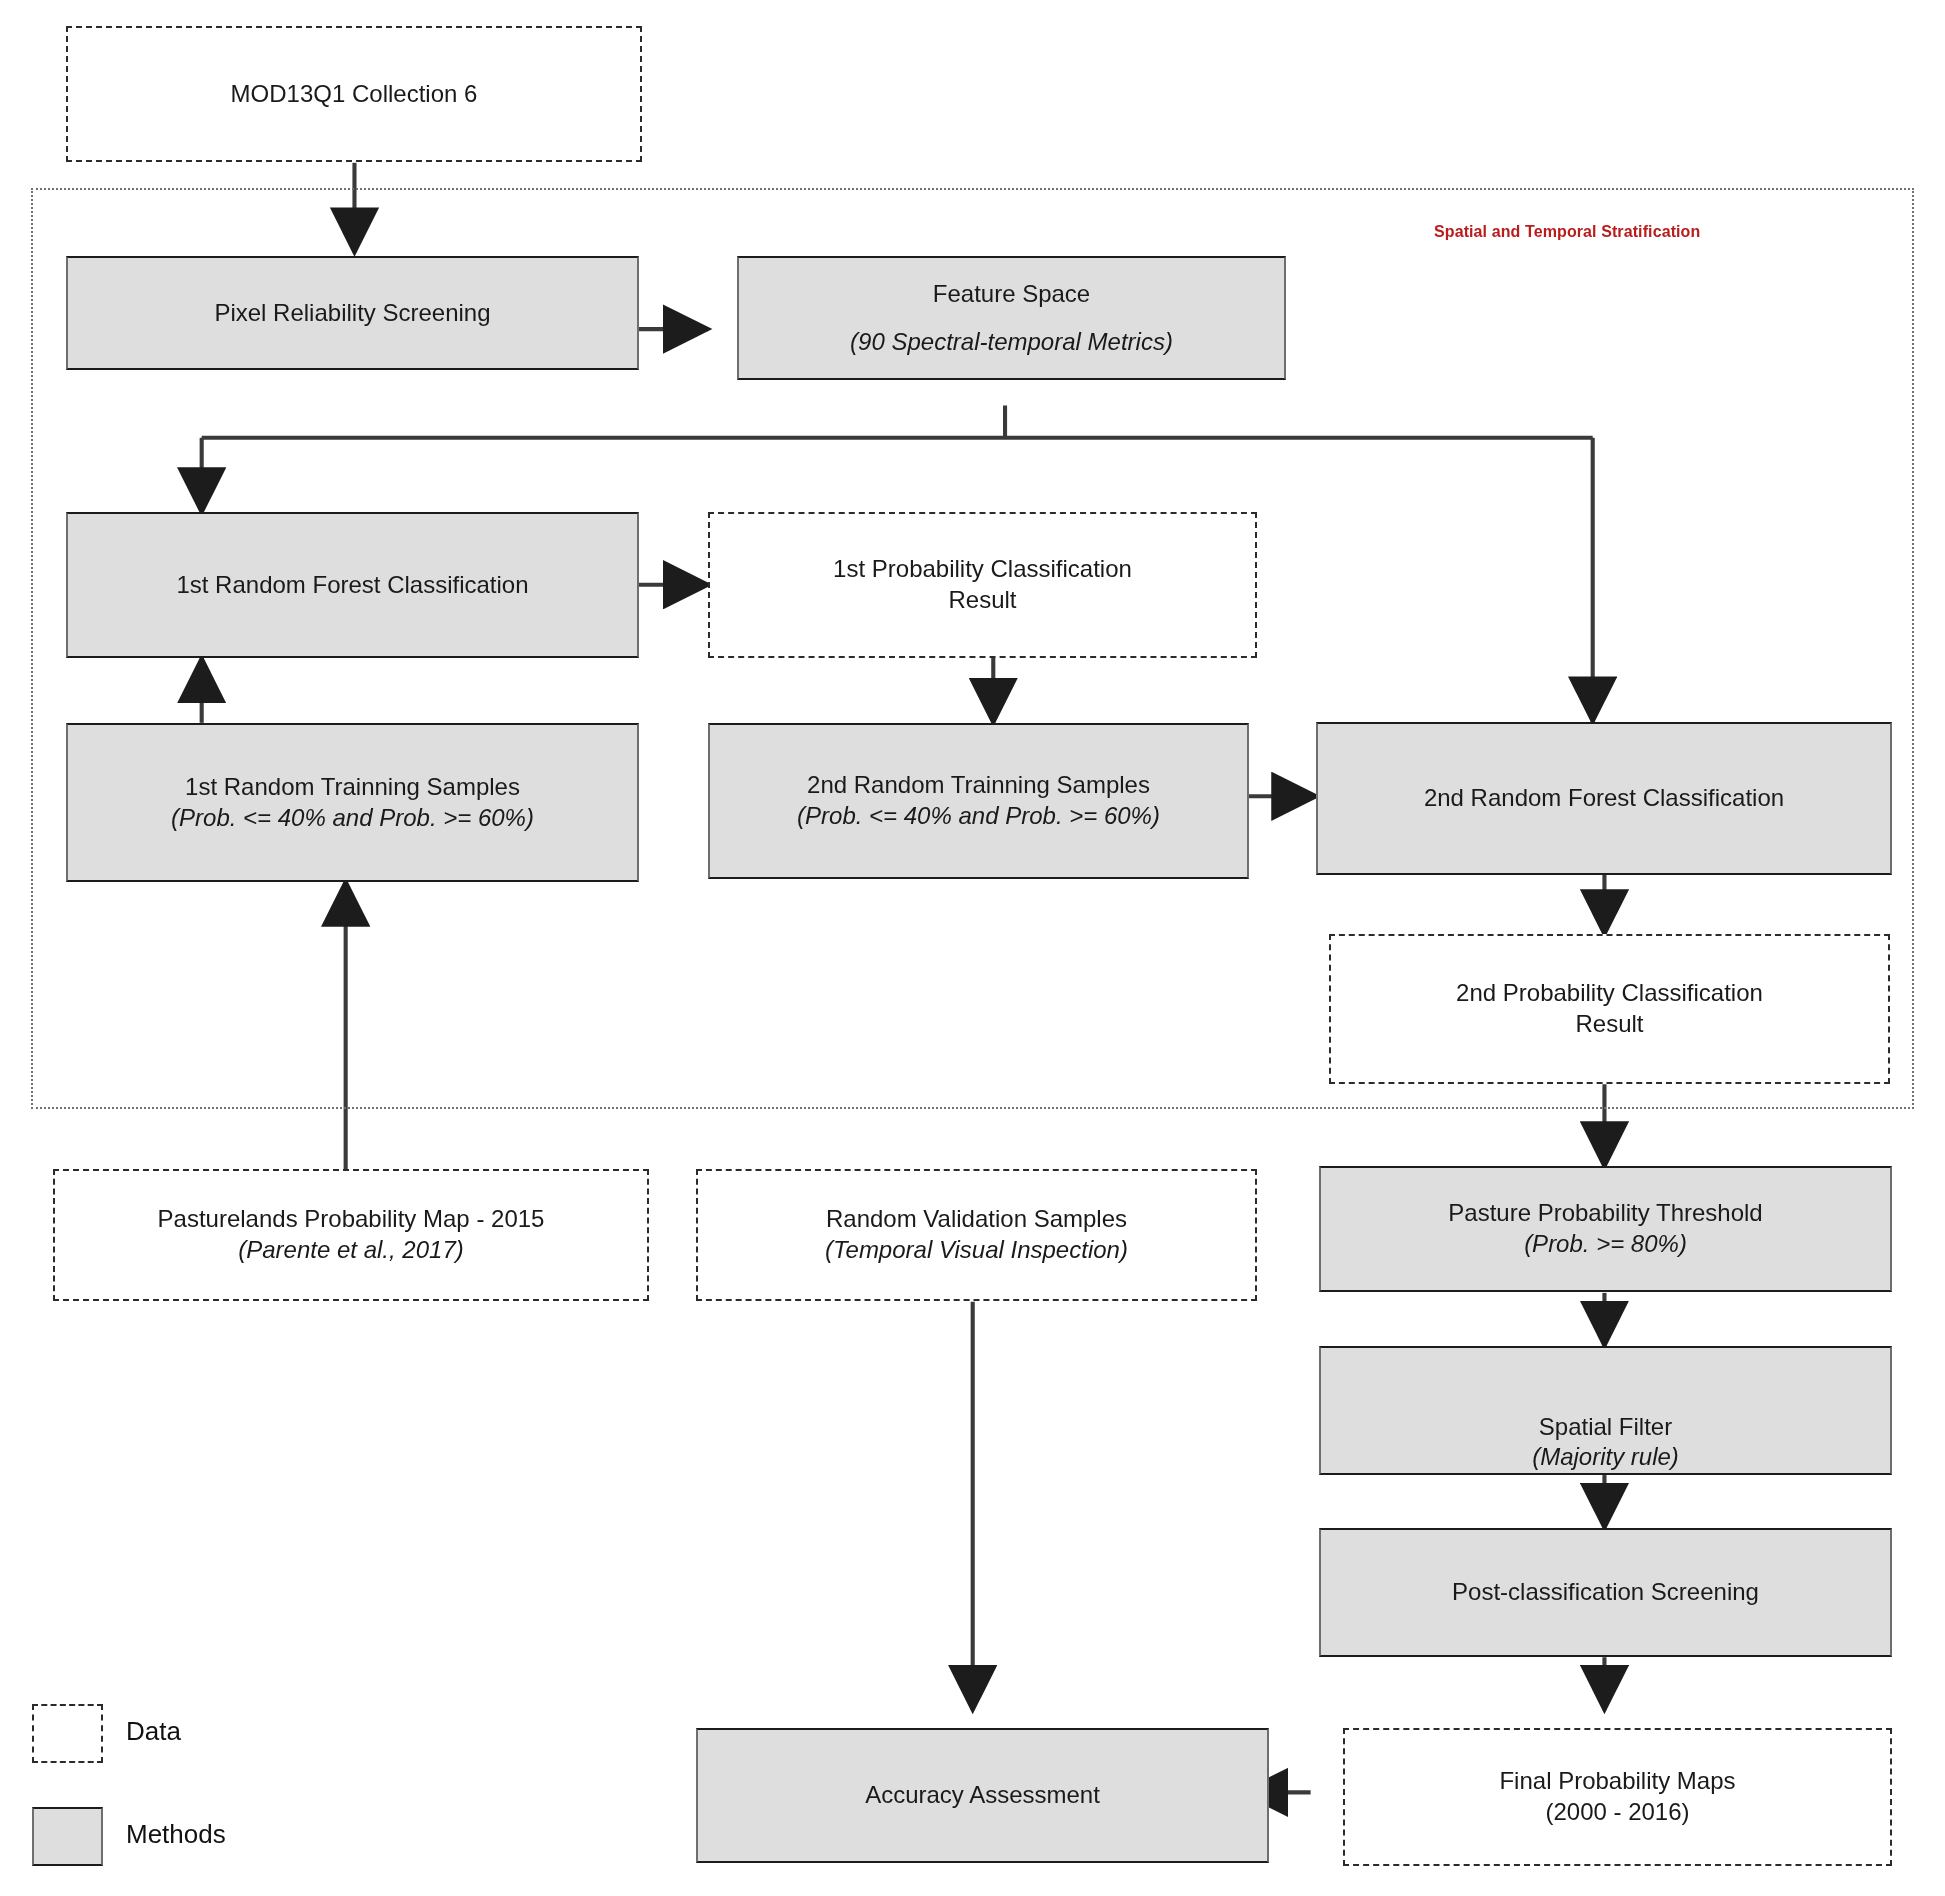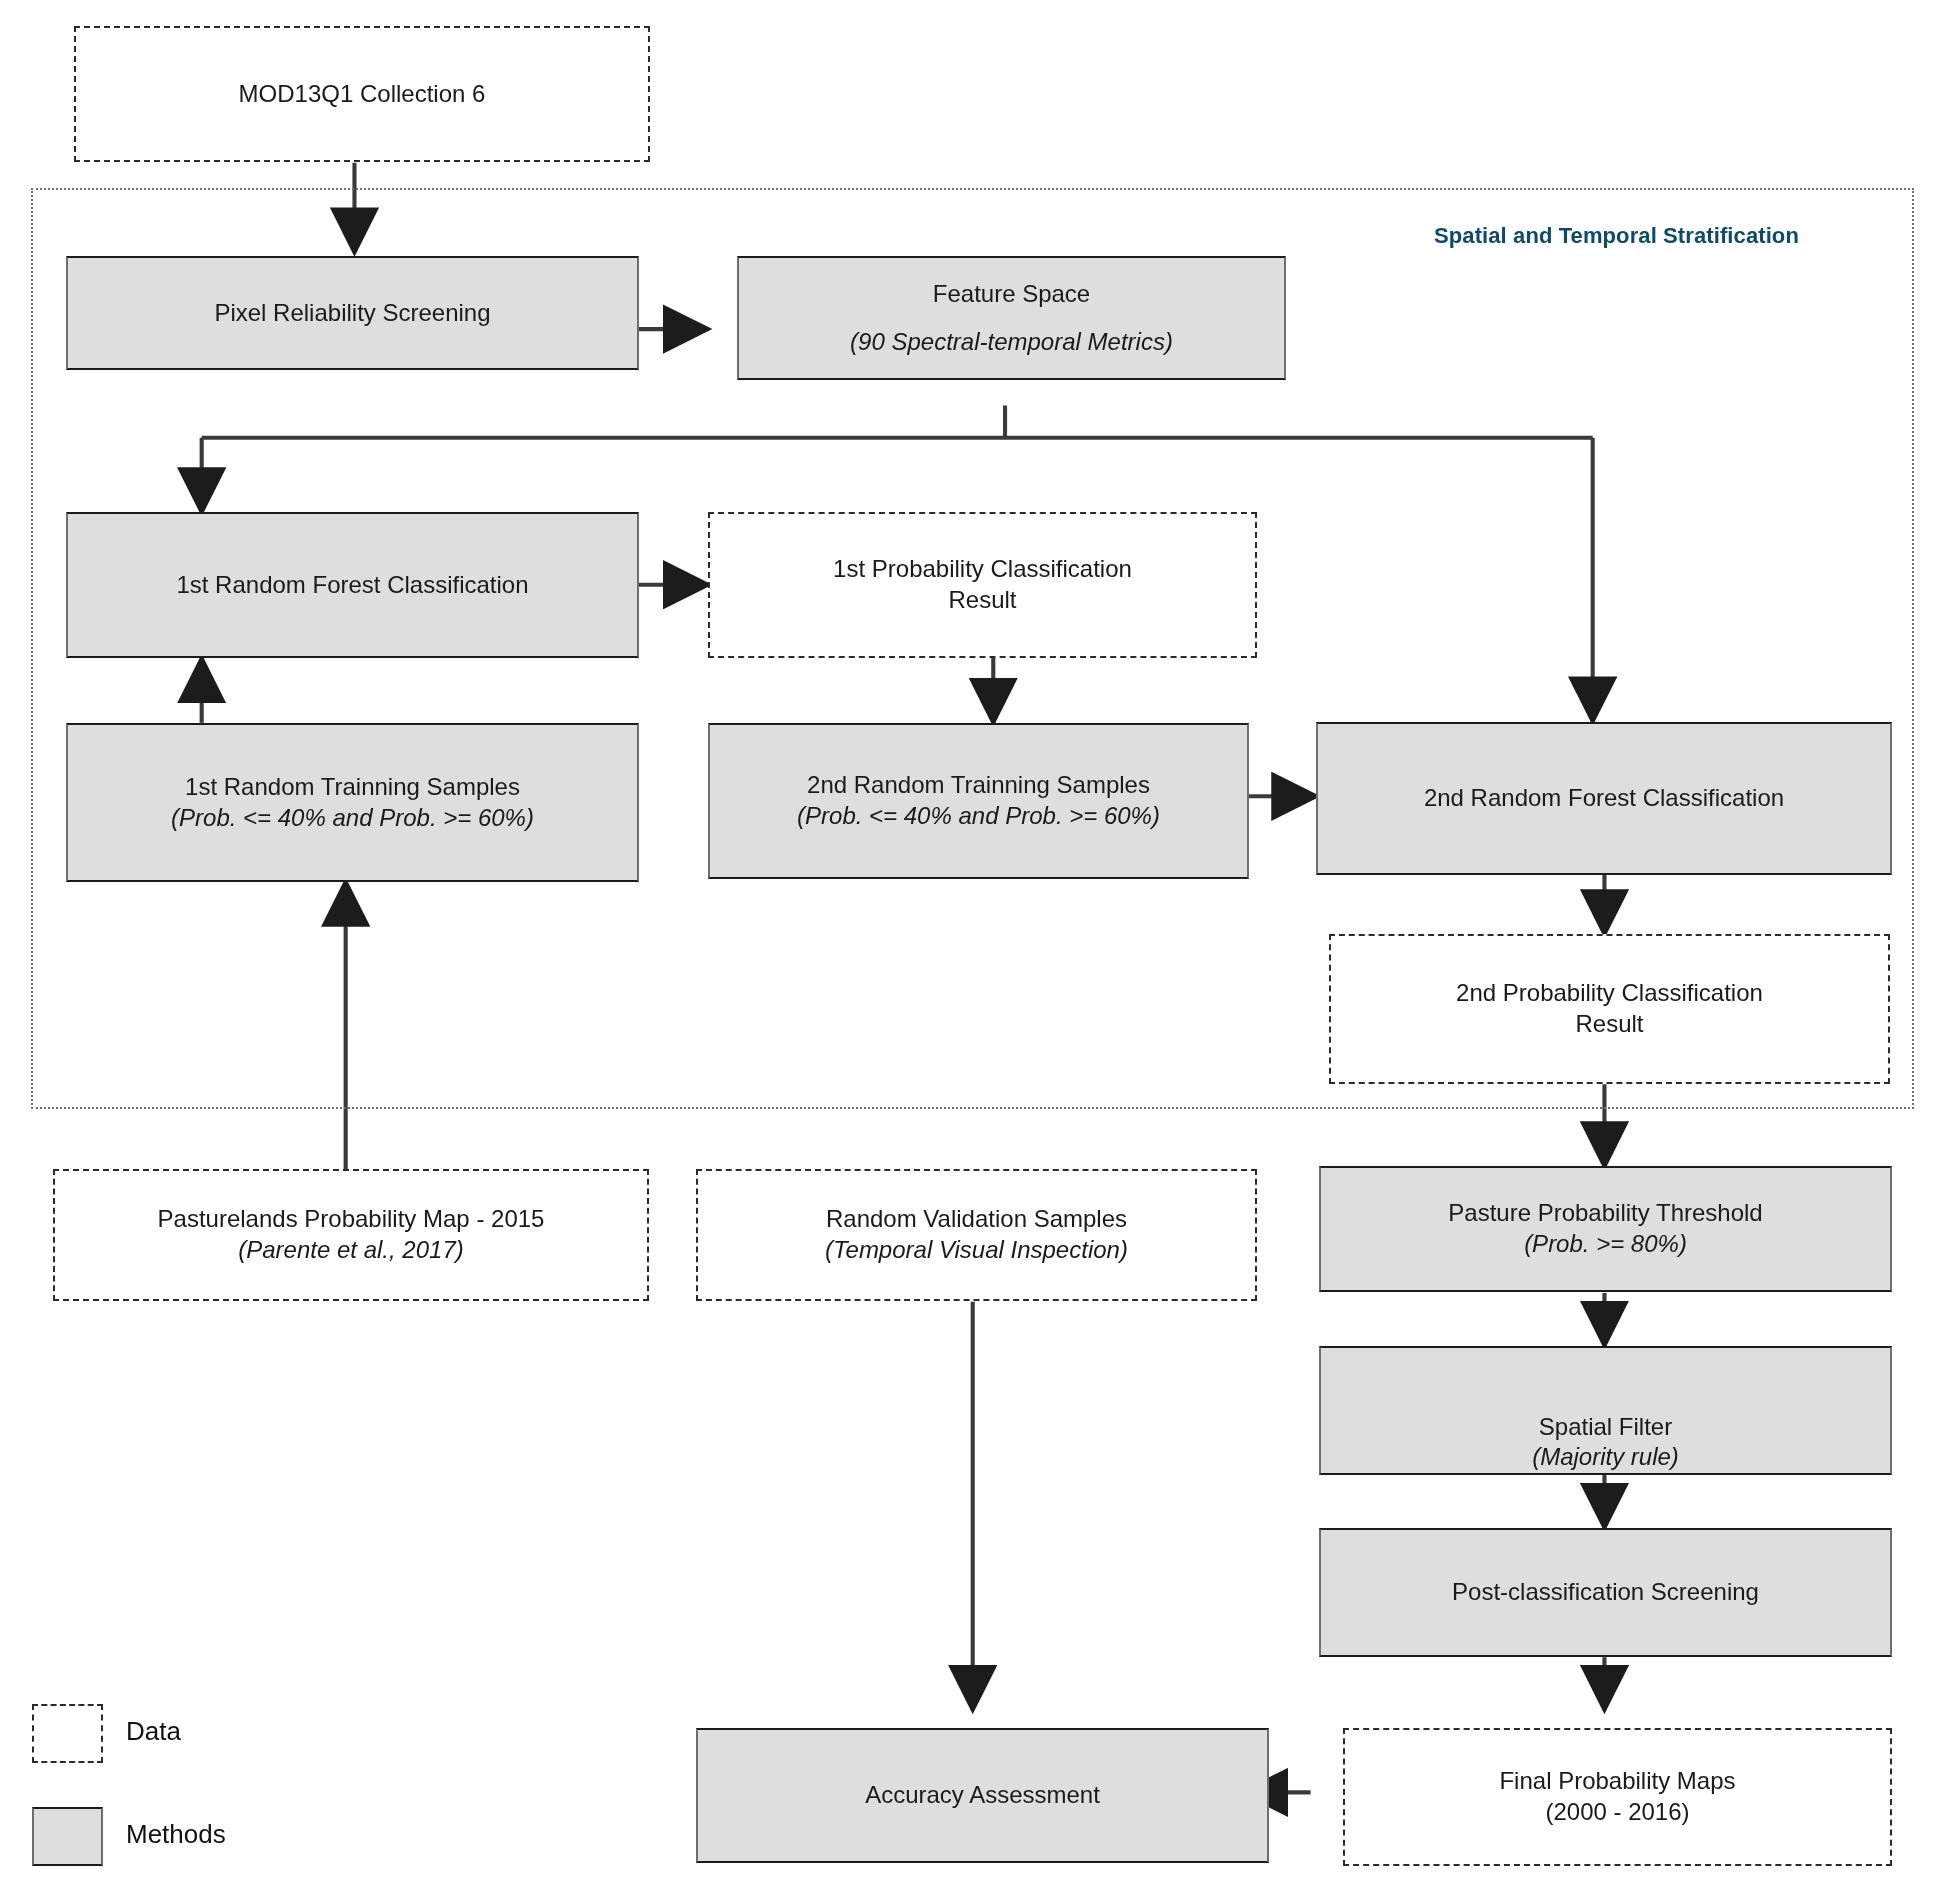--- a/index.html
+++ b/index.html
@@ -14,21 +14,21 @@
 
   
   .data-node{background:#ffffff;border:2.9px dashed #2b2b2b;}
   
   .method-node{background:#dedede;border:2.4px solid #6e6e6e;border-top-color:#1c1c1c;border-bottom-color:#1c1c1c;}
 
   .t-lg{font-size:24px;color:#1a1a1a;}
 
   
   #strat-box{position:absolute;box-sizing:border-box;border:2.4px dotted #707070;background:transparent;}
-  #strat-label{position:absolute;font-size:22px;font-weight:bold;color:#0c4a6e;letter-spacing:0.1px;}
+  #strat-label{position:absolute;font-size:16px;font-weight:bold;color:#b91c1c;letter-spacing:0.1px;}
 
   
   .legend-swatch{position:absolute;box-sizing:border-box;}
   .legend-data{background:#fff;border:2.9px dashed #2b2b2b;}
   .legend-method{background:#dedede;border:2.4px solid #6e6e6e;border-top-color:#1c1c1c;border-bottom-color:#1c1c1c;}
   .legend-text{position:absolute;font-size:26px;color:#111;}
 </style>
 </head>
 <body>
 
@@ -73,21 +73,21 @@
 
       <path d="M2230,3050 L2115,3050"></path>
 
       <path d="M1655,2215 L1655,2910"></path>
     </g>
   </svg>
 
   <div id="strat-box" style="left:31px;top:188px;width:1883px;height:921px;"></div>
   <div id="strat-label" style="left:1434px;top:223px;">Spatial and Temporal Stratification</div>
 
-  <div class="node data-node t-lg" style="left:74px;top:26.4px;width:576px;height:136px;">
+  <div class="node data-node t-lg" style="left:66px;top:26.4px;width:576px;height:136px;">
     <span class="l1">MOD13Q1 Collection 6</span>
   </div>
 
   <div class="node method-node t-lg" style="left:66px;top:256px;width:573px;height:114px;">
     <span class="l1">Pixel Reliability Screening</span>
   </div>
 
   <div class="node method-node t-lg" style="left:737px;top:256px;width:549px;height:124px;gap:17px;">
     <span class="l1">Feature Space</span>
     <span class="l2">(90 Spectral-temporal Metrics)</span>

